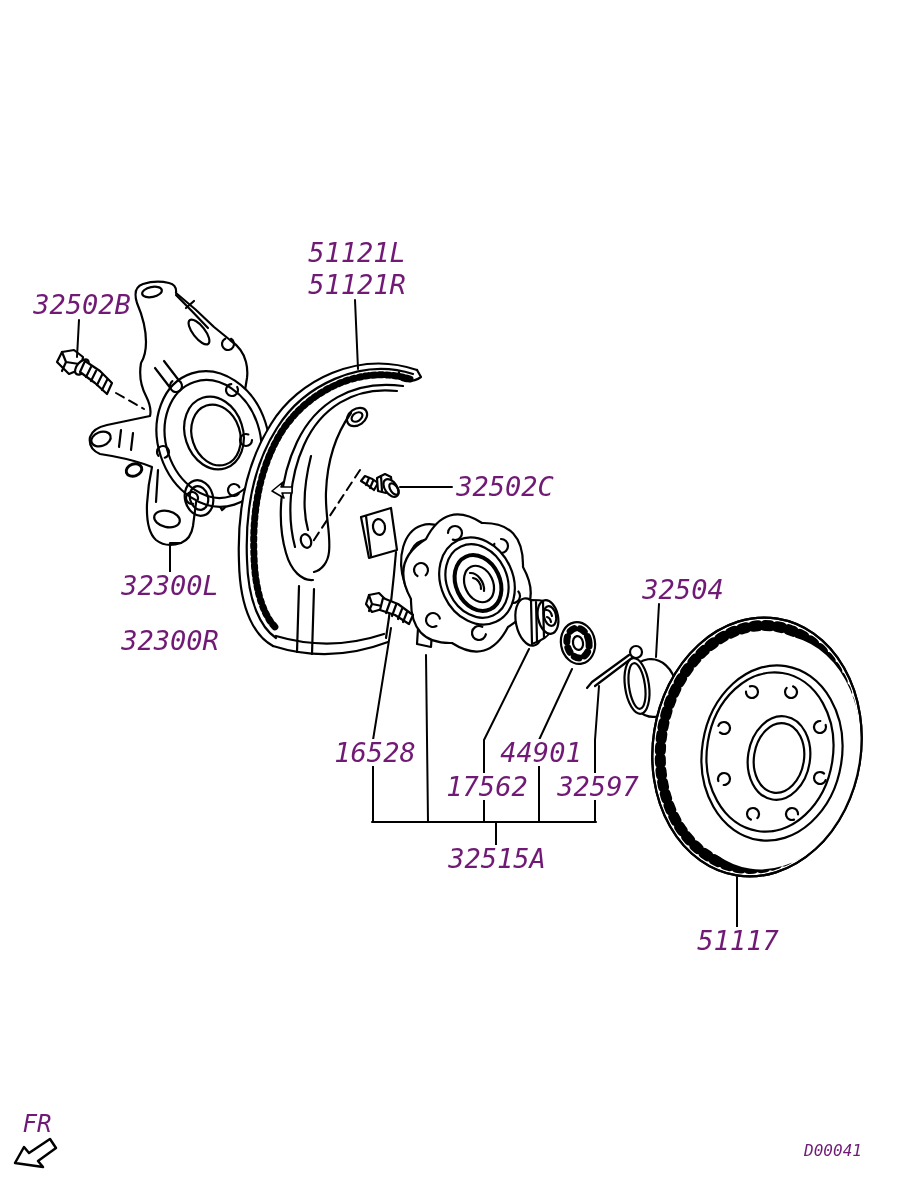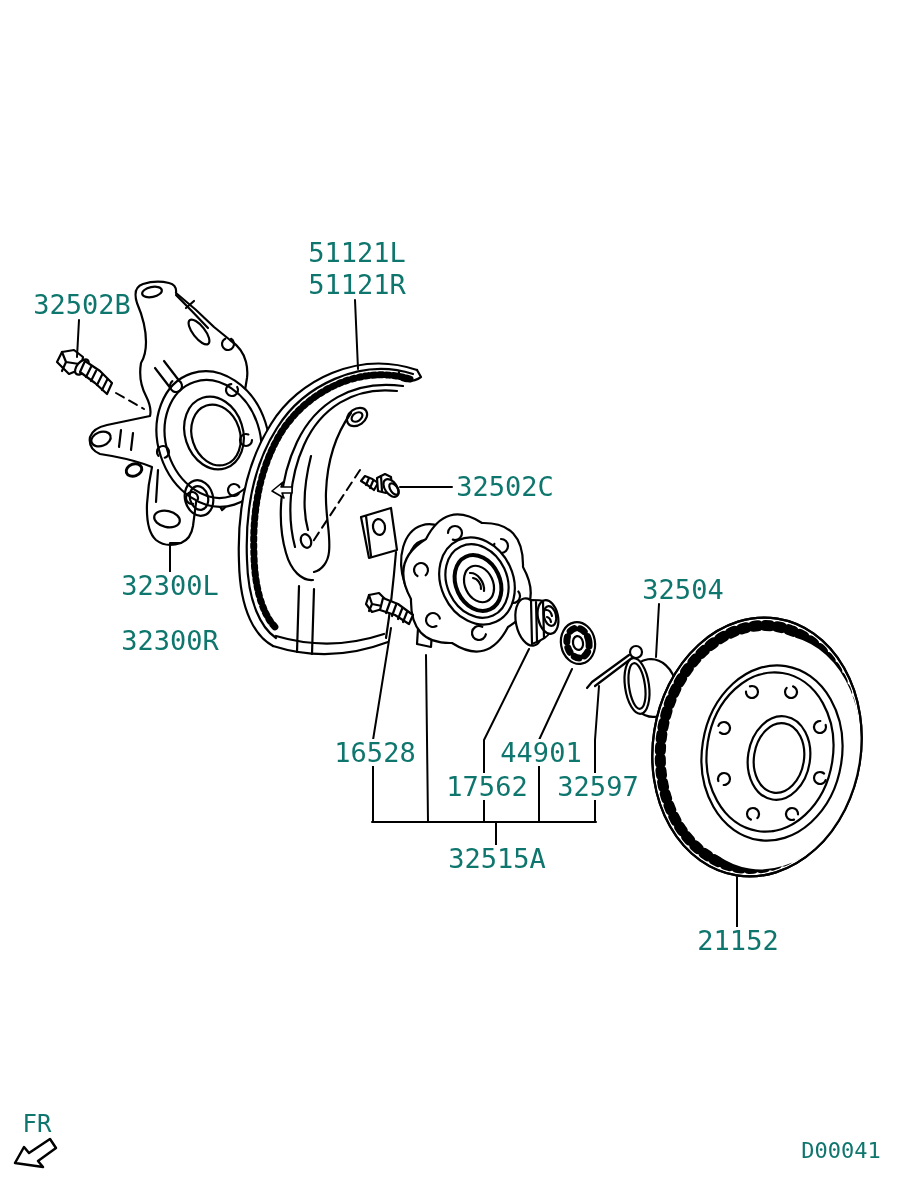--- a/index.html
+++ b/index.html
@@ -3,24 +3,24 @@
 <meta charset="utf-8">
 <style>
   html,body{margin:0;padding:0;background:#ffffff;}
   .stage{
     position:relative;width:909px;height:1187px;background:#ffffff;
     font-family:"DejaVu Sans Mono", monospace;overflow:hidden;
   }
   .stage svg{position:absolute;left:0;top:0;}
   .plabel{
     position:absolute;transform:translateX(-50%);
-    font-size:27px;line-height:27px;color:#0f766e;background:#fff;
-    padding:0 3px;white-space:nowrap;letter-spacing:0px;
+    font-size:27px;line-height:27px;color:#701a75;background:#fff;
+    padding:0 3px;white-space:nowrap;letter-spacing:0px;font-style:italic;
   }
-  .plabel.small{font-size:22px;line-height:20px;margin-left:8px;}
+  .plabel.small{font-size:16px;line-height:20px;}
   .plabel.fr{font-size:24px;line-height:25px;background:transparent;}
 </style>
 </head>
 <body>
 
 <div class="stage">
 
 <svg width="909" height="1187" viewBox="0 0 909 1187">
   <g stroke="#000" stroke-width="2.2" fill="none" stroke-linecap="round" stroke-linejoin="round">
 
@@ -208,18 +208,18 @@
 <div class="plabel" style="left:357px;top:271px">51121R</div>
 <div class="plabel" style="left:505px;top:473px">32502C</div>
 <div class="plabel" style="left:170px;top:572px">32300L</div>
 <div class="plabel" style="left:170px;top:627px">32300R</div>
 <div class="plabel" style="left:683px;top:576px">32504</div>
 <div class="plabel" style="left:375px;top:739px">16528</div>
 <div class="plabel" style="left:541px;top:739px">44901</div>
 <div class="plabel" style="left:487px;top:773px">17562</div>
 <div class="plabel" style="left:598px;top:773px">32597</div>
 <div class="plabel" style="left:497px;top:845px">32515A</div>
-<div class="plabel" style="left:738px;top:927px">21152</div>
+<div class="plabel" style="left:738px;top:927px">51117</div>
 
 <div class="plabel fr" style="left:37px;top:1112px">FR</div>
 <div class="plabel small" style="left:833px;top:1141px">D00041</div>
 
 </div>
 
 </body></html>

